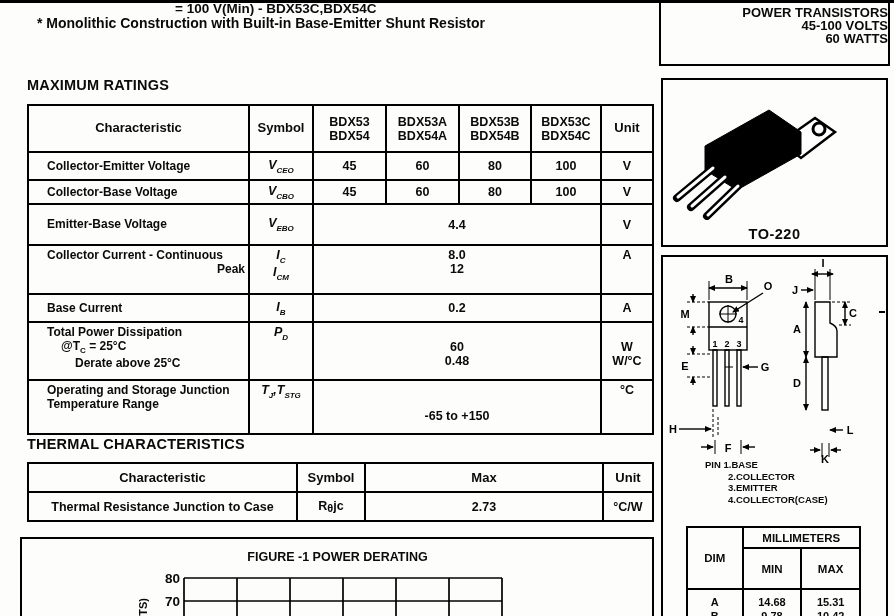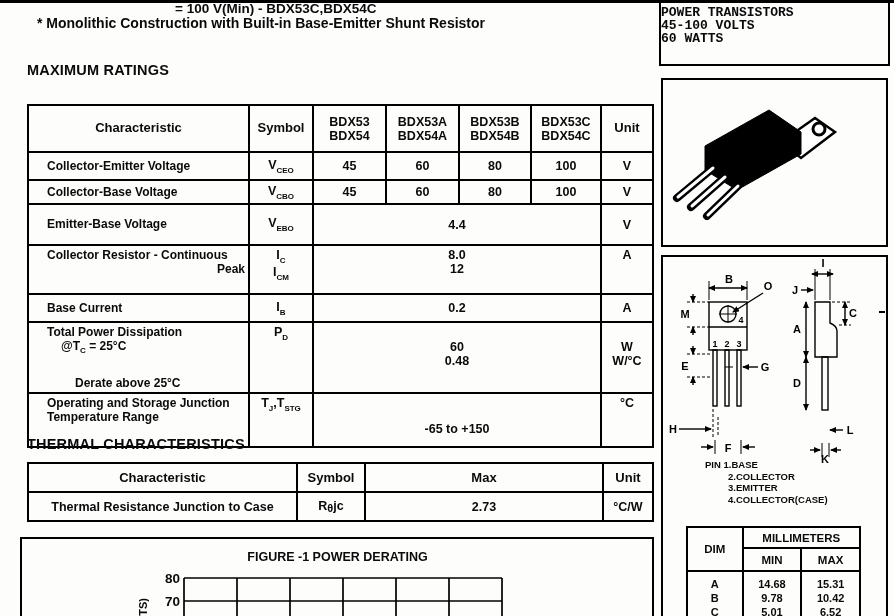--- a/index.html
+++ b/index.html
@@ -18,60 +18,60 @@
   
   table{border-collapse:collapse;table-layout:fixed;}
   td,th{border:2px solid #000;padding:0;font-weight:bold;overflow:hidden;}
   .ratings{left:27px;top:104px;width:625px;font-size:12px;}
   .ratings th{font-size:13px;line-height:1.12;}
   .ratings .dev{font-size:12.5px;}
   .ratings td{font-size:12.5px;text-align:center;vertical-align:middle;}
   .ratings td.char{text-align:left;padding:2px 3px 2px 18px;font-size:12px;line-height:1.17;vertical-align:top;}
   .ratings .vt{vertical-align:top;padding-top:2px;}
   .sym sub,.charsub sub{font-size:8px;font-weight:bold;}
-  .sym{font-size:13px;}
+  .sym{font-size:13px;font-style:italic;}
   .l2pad{padding-left:14px;}
-  .l3pad{padding-left:28px;margin-top:20px;}
+  .l3pad{padding-left:28px;}
   .peak{text-align:right;}
   .thermal{left:27px;top:462px;width:625px;}
   .thermal th{font-size:13px;height:27px;}
   .thermal td{font-size:12.5px;text-align:center;height:27px;border-radius:10px;}
   .thermal td.char{text-align:center;}
 
   
   .figbox{left:20px;top:537px;width:630px;height:79px;border:2px solid #000;border-bottom:none;}
   .figtitle{left:160px;top:550px;width:355px;text-align:center;font-size:12.5px;white-space:nowrap;}
   .ytick{width:22px;text-align:right;font-size:13.5px;}
   .ylabel{left:137px;top:598px;font-size:11px;transform:rotate(-90deg) translate(-100%,0);transform-origin:0 0;white-space:nowrap;}
 
   
-  .box1{left:659px;top:0;width:227px;height:58px;border:2px solid #000;text-align:left;font-size:13px;line-height:11px;padding-top:4px;font-family:Liberation Mono, monospace;}
+  .box1{left:659px;top:0;width:227px;height:58px;border:2px solid #000;text-align:right;font-size:13px;line-height:11px;padding-top:4px;}
   .box1 div{margin-top:0;line-height:11px;padding:1px 0;}
   .box2{left:661px;top:78px;width:223px;height:165px;border:2px solid #000;}
   .to220{left:0;top:146px;width:223px;text-align:center;font-size:14.5px;letter-spacing:.5px;}
   .box3{left:661px;top:255px;width:223px;height:361px;border:2px solid #000;border-bottom:none;}
   .pins{left:42px;top:202px;font-size:9.5px;line-height:11.5px;white-space:nowrap;}
   .pins .ind{padding-left:23px;}
   .dimtbl{left:23px;top:269px;width:175px;}
   .dimtbl th{font-size:11.5px;}
   .dimtbl .h1{height:21px;}
-  .dimtbl .h2{height:23px;}
+  .dimtbl .h2{height:41px;}
   .dimtbl td{border-top:none;border-bottom:none;font-size:11px;text-align:center;height:14px;}
   .dimtbl tr.sp td{height:5px;}
   svg text{font-family:"Liberation Sans","DejaVu Sans",sans-serif;font-weight:bold;}
 </style>
 </head>
 <body>
 
 <div class="abs topbar"></div>
 
 <div class="abs hdr1">= 100 V(Min) - BDX53C,BDX54C</div>
 <div class="abs hdr2">* Monolithic Construction with Built-in Base-Emitter Shunt Resistor</div>
 
-<div class="abs secHead" style="left:27px;top:62px;">MAXIMUM RATINGS</div>
+<div class="abs secHead" style="left:27px;top:77px;">MAXIMUM RATINGS</div>
 
 <table class="abs ratings">
   <colgroup>
       <col style="width:221px">
       <col style="width:64px">
       <col style="width:73px">
       <col style="width:73px">
       <col style="width:72px">
       <col style="width:70px">
       <col style="width:52px">
@@ -117,21 +117,21 @@
     <td>V</td>
   </tr>
   <tr style="height:41px">
     <td class="char" style="vertical-align:middle">Emitter-Base Voltage</td>
     <td class="sym"><span>V</span><sub>EBO</sub></td>
     <td colspan="4">4.4</td>
     <td>V</td>
   </tr>
   <tr style="height:49px">
     <td class="char">
-      <div>Collector Resistor - Continuous</div>
+      <div>Collector Current - Continuous</div>
       <div class="peak">Peak</div>
     </td>
     <td class="sym vt">
       <div><span>I</span><sub>C</sub></div>
       <div><span>I</span><sub>CM</sub></div>
     </td>
     <td colspan="4" class="vt">
       <div>8.0</div>
       <div>12</div>
     </td>
@@ -231,20 +231,21 @@
 
     <g stroke-linecap="round">
       <line x1="50" y1="88" x2="14" y2="118" stroke="#000" stroke-width="8"></line>
       <line x1="62" y1="97" x2="28" y2="127" stroke="#000" stroke-width="8"></line>
       <line x1="75" y1="106" x2="44" y2="136" stroke="#000" stroke-width="8"></line>
       <line x1="50" y1="88" x2="15" y2="117" stroke="#fff" stroke-width="3"></line>
       <line x1="62" y1="97" x2="29" y2="126" stroke="#fff" stroke-width="3"></line>
       <line x1="75" y1="106" x2="45" y2="135" stroke="#fff" stroke-width="3"></line>
     </g>
   </svg>
+  <div class="abs to220">TO-220</div>
 </div>
 
 <div class="abs box3">
   <svg width="223" height="210">
     <defs>
       <marker id="ah" markerWidth="9" markerHeight="8" refX="6" refY="3" orient="auto-start-reverse" markerUnits="userSpaceOnUse">
         <path d="M0,0 L7,3 L0,6 z" fill="#000"></path>
       </marker>
     </defs>
     <g stroke="#000" stroke-width="1.4" fill="none">

